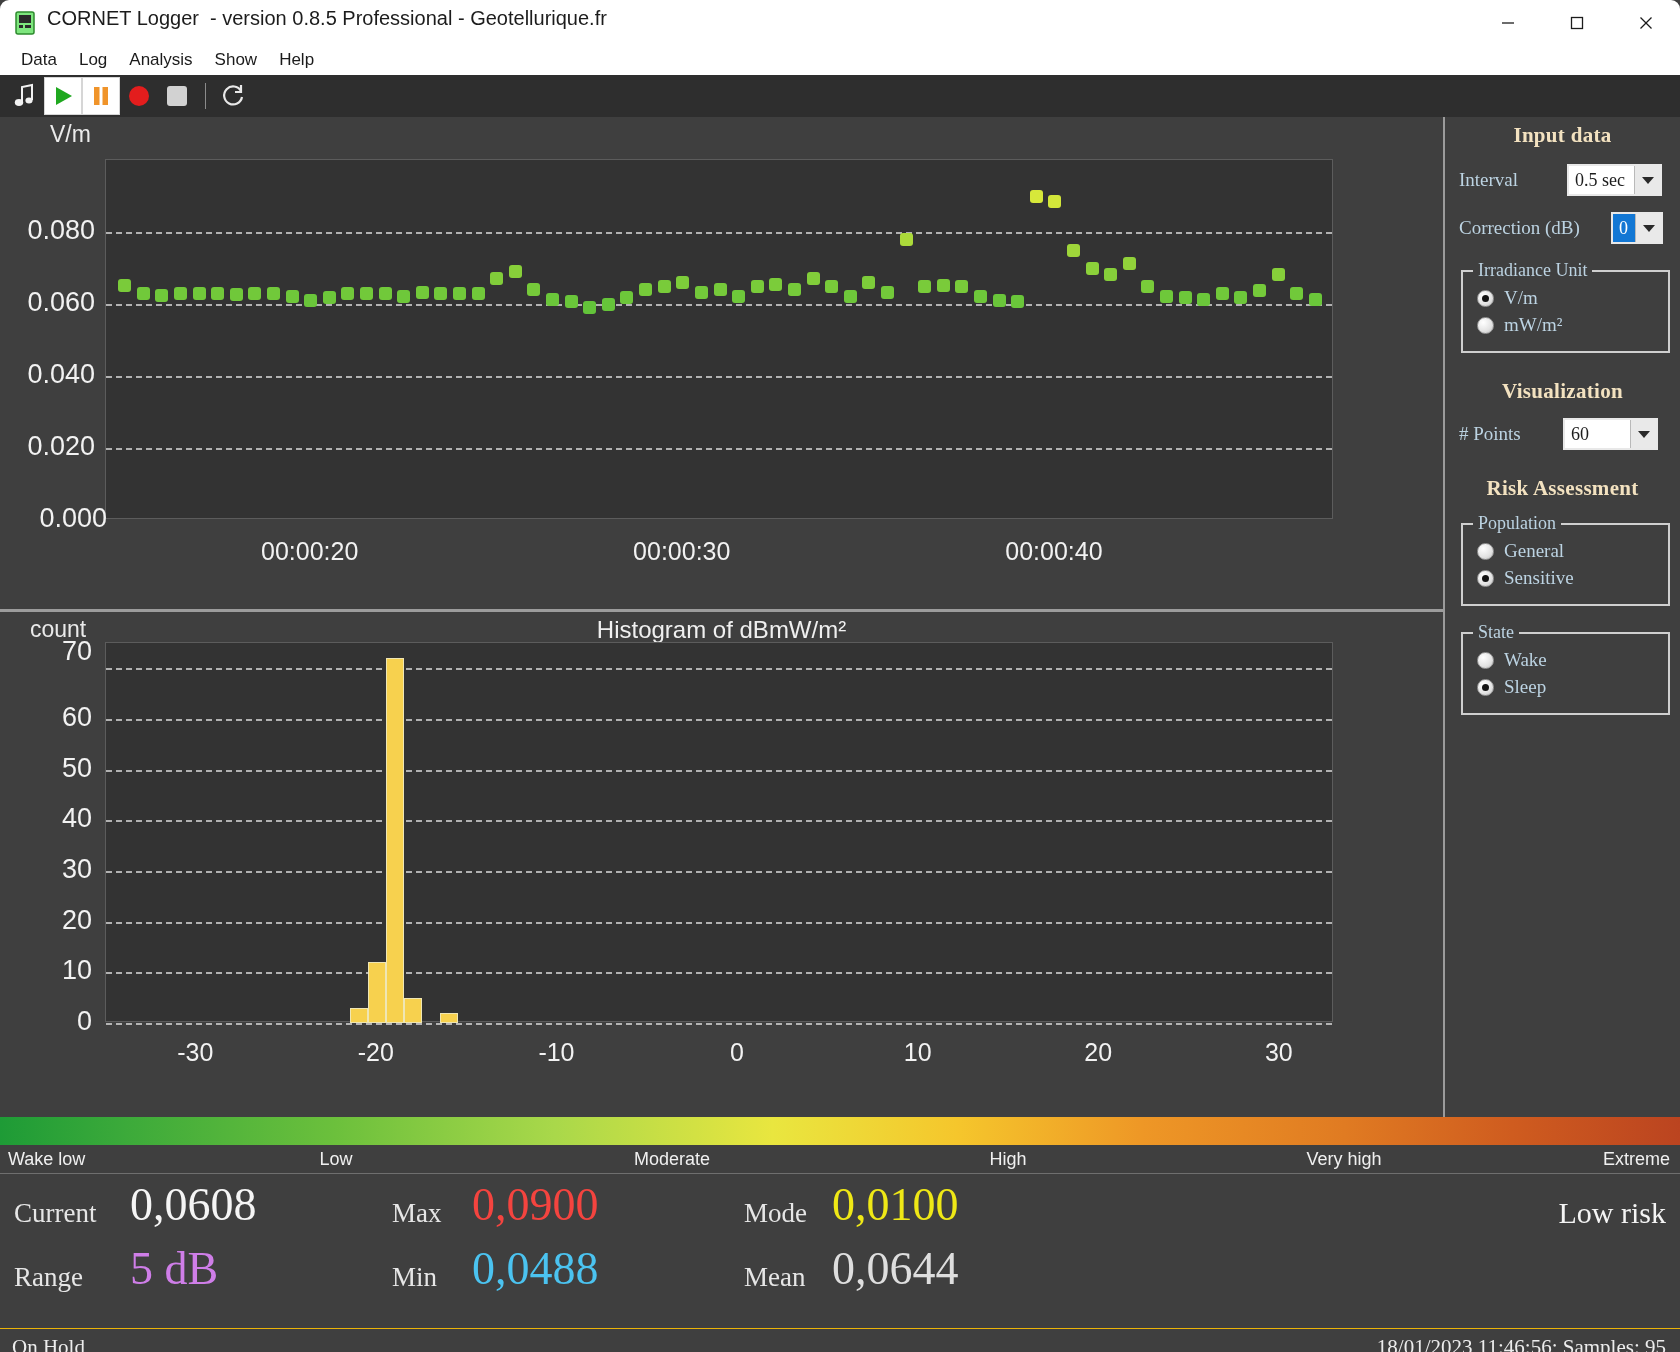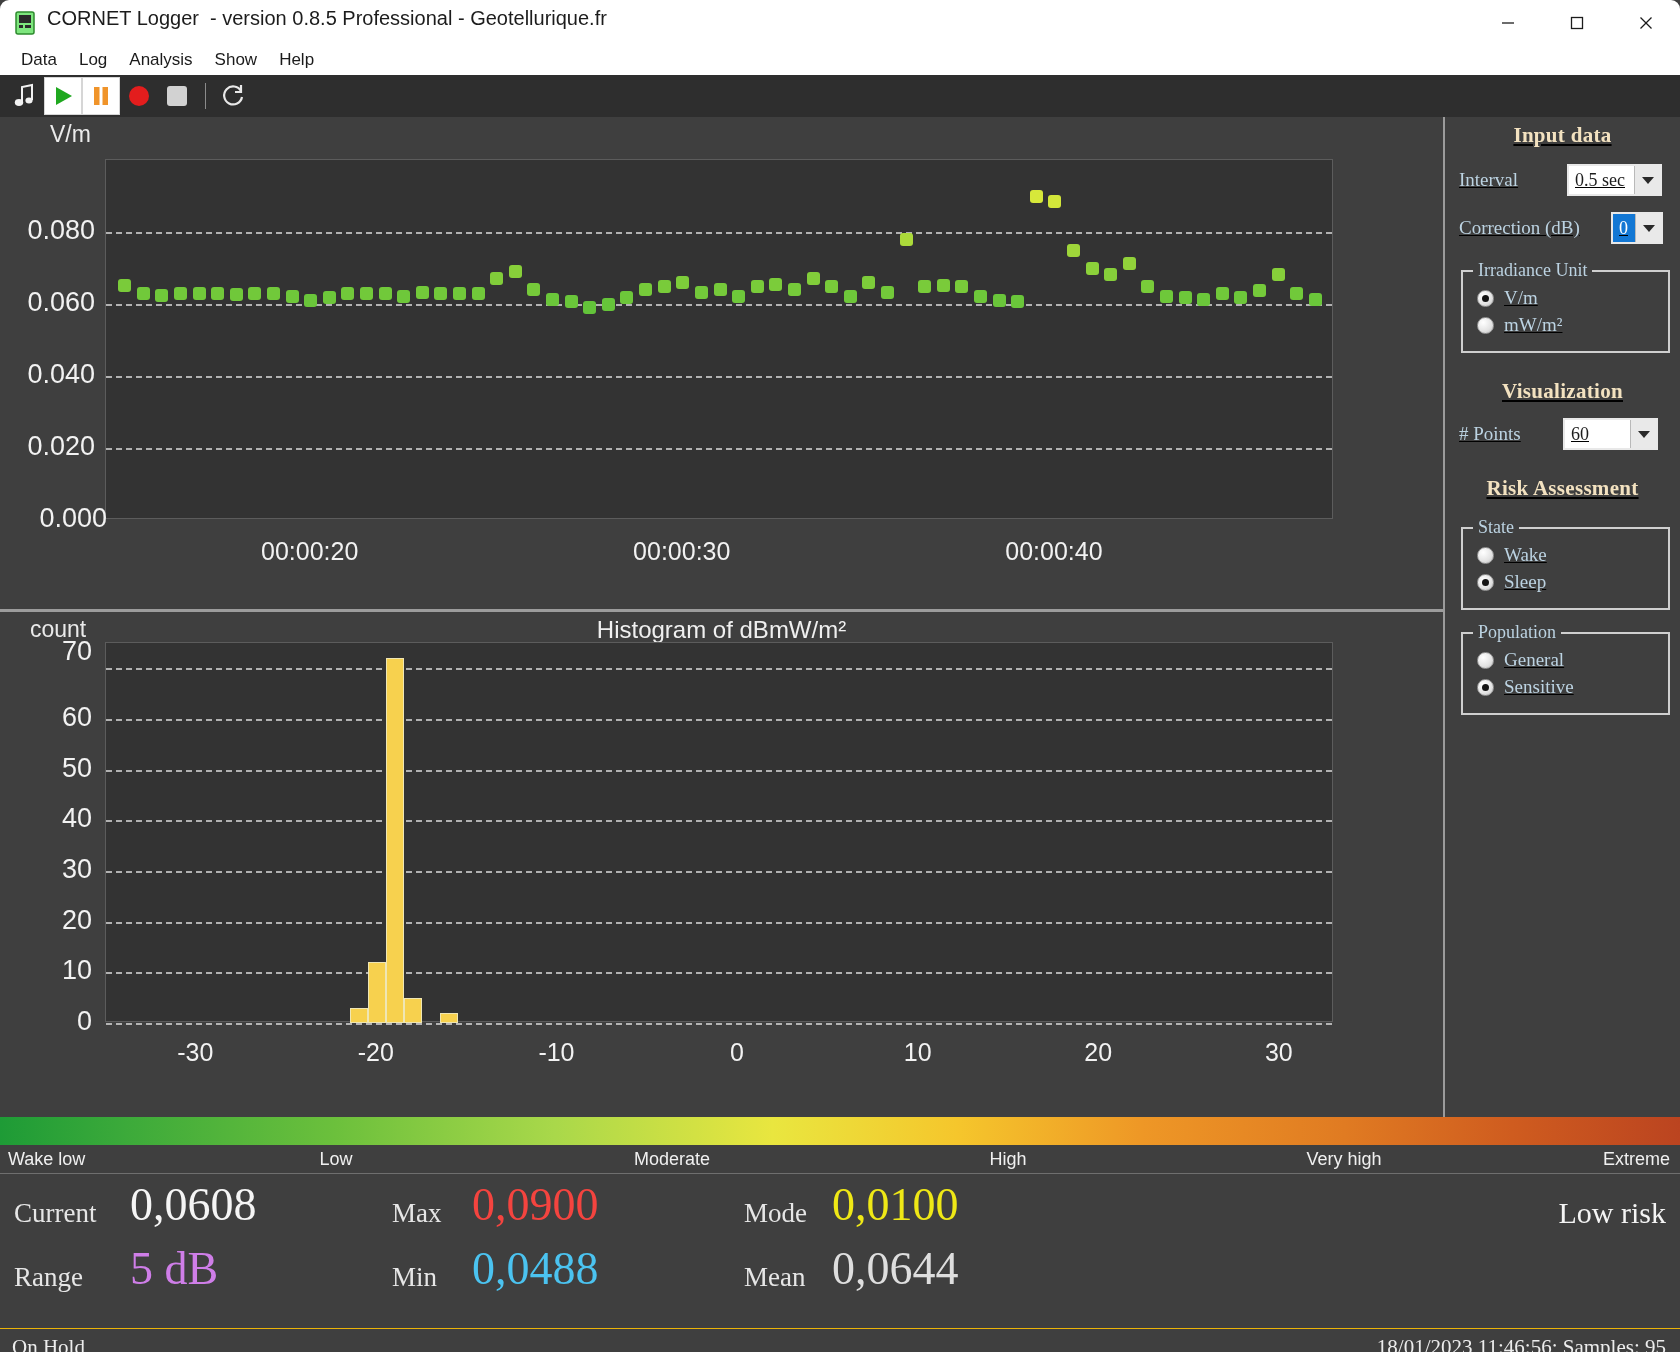--- a/index.html
+++ b/index.html
@@ -56,21 +56,21 @@
     background: #ffffff; border: 1px solid #d6d6d6;
   }
   .tb-btn.plain { background: transparent; border: none; }
   .tb-sep { width: 1px; height: 26px; background: #8b8b8b; margin: 0 9px; }
 
   
   .content { position: absolute; left: 0; top: 117px; width: 1680px; height: 1000px; }
 
   .charts-col { position: absolute; left: 0; top: 0; width: 1443px; height: 1000px; }
   .vsep { position: absolute; left: 1443px; top: 0; width: 2px; height: 1000px; background: #9b9b9b; }
-  .side-col { position: absolute; left: 1445px; top: 0; width: 235px; height: 1000px; text-decoration: underline; }
+  .side-col { position: absolute; left: 1445px; top: 0; width: 235px; height: 1000px; }
 
   
   .hist-panel { position: absolute; left: 0; top: 0; width: 1443px; height: 492px; }
   .hsep { position: absolute; left: 0; top: 492px; width: 1443px; height: 3px; background: #9c9c9c; }
   .histo-panel { position: absolute; left: 0; top: 495px; width: 1443px; height: 505px; }
 
   .chart-title {
     position: absolute; width: 100%; text-align: center; top: 4px;
     font-size: 24px; color: #f0f0f0;
     font-family: "Liberation Sans", sans-serif;
@@ -449,45 +449,45 @@
         <div class="combo" style="width:95px;">
           <div class="val">60</div>
           <div class="arrow">
               <span class="tri"></span>
             </div>
         </div>
       </div>
 
       <div class="panel-h" style="margin-top:26px;">Risk Assessment</div>
 
+      <div class="fieldset" style="margin:22px 10px 0 16px;">
+        <div class="legend">Population</div>
+        <div class="radio-row">
+          <span class="radio"></span>
+          <span class="radio-lbl">General</span>
+        </div>
+        <div class="radio-row">
+          <span class="radio">
+              <span class="dotc"></span>
+            </span>
+          <span class="radio-lbl">Sensitive</span>
+        </div>
+      </div>
+
       <div class="fieldset" style="margin:26px 10px 0 16px;">
         <div class="legend">State</div>
         <div class="radio-row">
           <span class="radio"></span>
           <span class="radio-lbl">Wake</span>
         </div>
         <div class="radio-row">
           <span class="radio">
               <span class="dotc"></span>
             </span>
           <span class="radio-lbl">Sleep</span>
-        </div>
-      </div>
-
-      <div class="fieldset" style="margin:22px 10px 0 16px;">
-        <div class="legend">Population</div>
-        <div class="radio-row">
-          <span class="radio"></span>
-          <span class="radio-lbl">General</span>
-        </div>
-        <div class="radio-row">
-          <span class="radio">
-              <span class="dotc"></span>
-            </span>
-          <span class="radio-lbl">Sensitive</span>
         </div>
       </div>
 
     </div>
   </div>
 
   <div class="riskbar"></div>
   <div class="risk-lbls" id="risk-labels">
       <div class="risk-lbl" style="top: 4px; left: 8px;">Wake low</div>
       <div class="risk-lbl" style="top: 4px; left: 276px; width: 120px; text-align: center;">Low</div>

